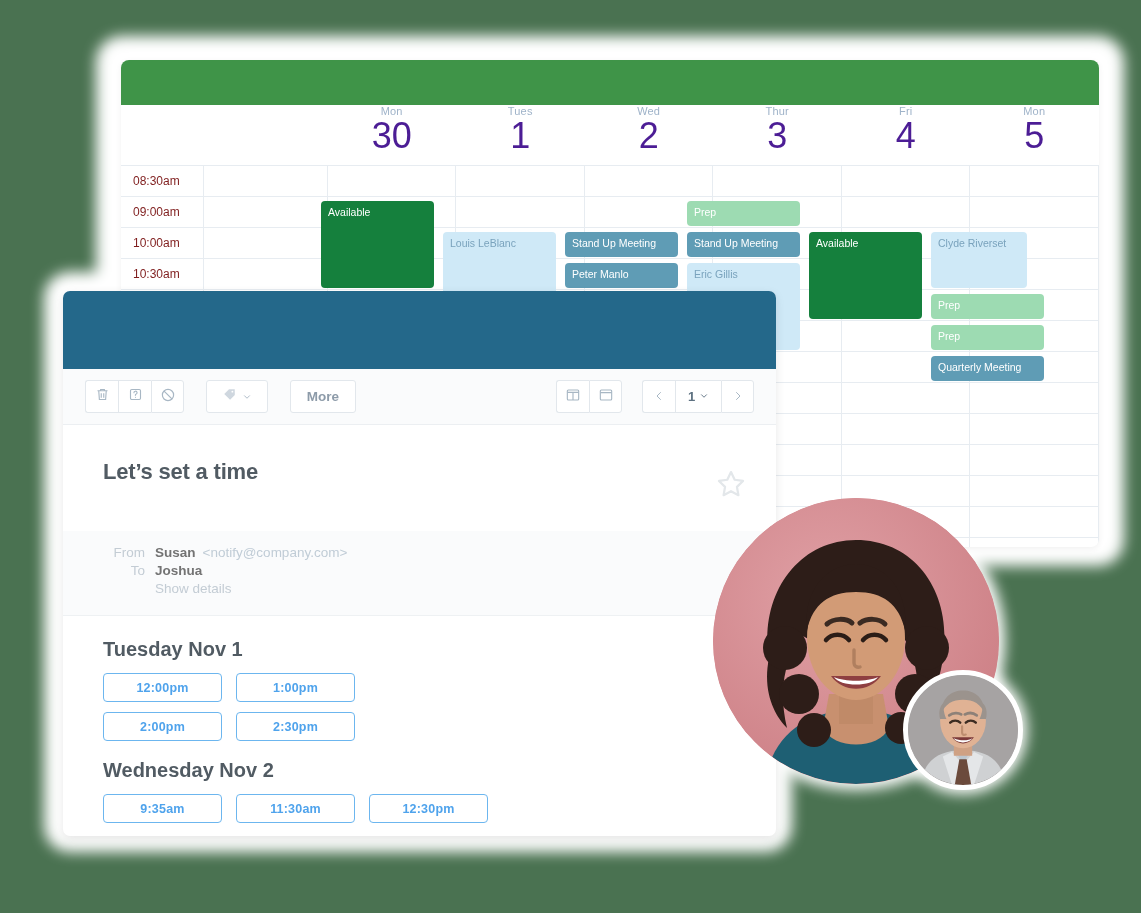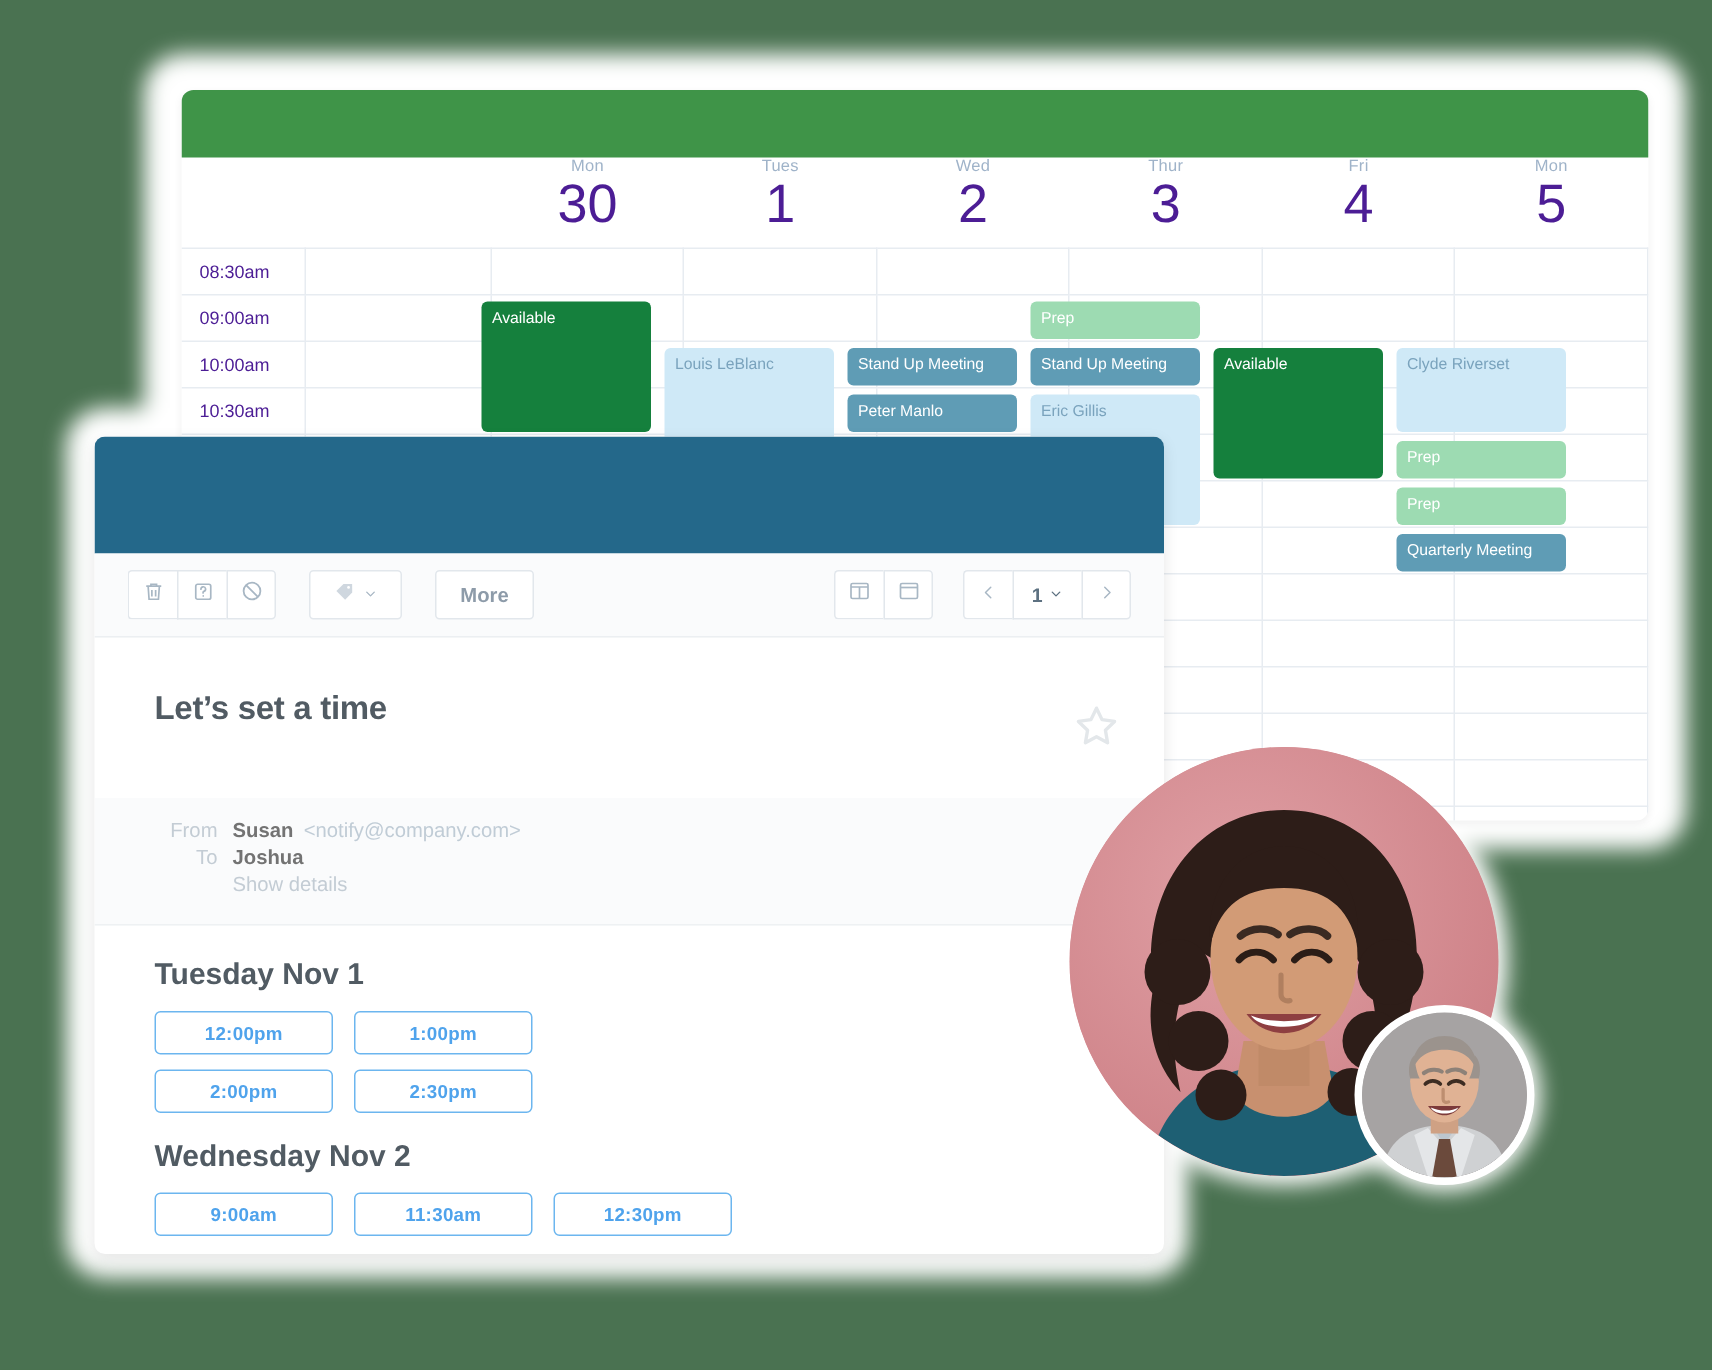--- a/index.html
+++ b/index.html
@@ -89,21 +89,21 @@
     border: 1px solid #e7ecf1;
     position: relative;
     padding: 0;
   }
   .cal-grid td.timecell {
     border-left: none;
     border-right: 1px solid #e7ecf1;
     text-align: left;
     padding-left: 12px;
     font-size: 12px;
-    color: #4c1d95;
+    color: #7f1d1d;
     white-space: nowrap;
   }
   .cal-grid th.timehead { border: none; }
 
   
   .events-layer {
     position: absolute;
     left: 0; top: 0; right: 0; bottom: 0;
     pointer-events: none;
   }
@@ -450,21 +450,21 @@
     </table>
     <div class="events-layer" id="events-layer">
         <div class="ev blue" style="left: 200px; width: 113px; top: 96px; height: 87px;"><span>Available</span></div>
         <div class="ev lightblue" style="left: 322px; width: 113px; top: 127px; height: 87px;"><span>Louis LeBlanc</span></div>
         <div class="ev teal" style="left: 444px; width: 113px; top: 127px; height: 25px;"><span>Stand Up Meeting</span></div>
         <div class="ev teal" style="left: 444px; width: 113px; top: 158px; height: 25px;"><span>Peter Manlo</span></div>
         <div class="ev green" style="left: 566px; width: 113px; top: 96px; height: 25px;"><span>Prep</span></div>
         <div class="ev teal" style="left: 566px; width: 113px; top: 127px; height: 25px;"><span>Stand Up Meeting</span></div>
         <div class="ev lightblue" style="left: 566px; width: 113px; top: 158px; height: 87px;"><span>Eric Gillis</span></div>
         <div class="ev blue" style="left: 688px; width: 113px; top: 127px; height: 87px;"><span>Available</span></div>
-        <div class="ev lightblue" style="left: 810px; width: 113px; top: 127px; height: 56px;"><span>Clyde Riverset</span></div>
+        <div class="ev lightblue" style="left: 810px; width: 96px; top: 127px; height: 56px;"><span>Clyde Riverset</span></div>
         <div class="ev green" style="left: 810px; width: 113px; top: 189px; height: 25px;"><span>Prep</span></div>
         <div class="ev green" style="left: 810px; width: 113px; top: 220px; height: 25px;"><span>Prep</span></div>
         <div class="ev teal" style="left: 810px; width: 113px; top: 251px; height: 25px;"><span>Quarterly Meeting</span></div>
         <div class="ev lightblue" style="left: 200px; width: 113px; top: 251px; height: 56px;"><span></span></div>
         <div class="ev lightblue" style="left: 200px; width: 113px; top: 313px; height: 56px;"><span></span></div>
         <div class="ev green" style="left: 200px; width: 113px; top: 406px; height: 25px;"><span></span></div>
         <div class="ev green" style="left: 200px; width: 113px; top: 437px; height: 25px;"><span></span></div>
       </div>
   </div>
 </div>
@@ -595,21 +595,21 @@
       <div class="slot-row">
         <div class="slot-btn">12:00pm</div>
         <div class="slot-btn">1:00pm</div>
       </div>
       <div class="slot-row">
         <div class="slot-btn">2:00pm</div>
         <div class="slot-btn">2:30pm</div>
       </div>
       <div class="slot-day">Wednesday Nov 2</div>
       <div class="slot-row">
-        <div class="slot-btn">9:00am</div>
+        <div class="slot-btn">9:35am</div>
         <div class="slot-btn">11:30am</div>
         <div class="slot-btn">12:30pm</div>
       </div>
     </div>
 </div>
 
 <div class="avatar avatar-main">
   <svg viewBox="0 0 286 286" preserveAspectRatio="xMidYMid slice">
     <defs>
       <radialGradient id="pinkbg" cx="40%" cy="35%" r="85%">

